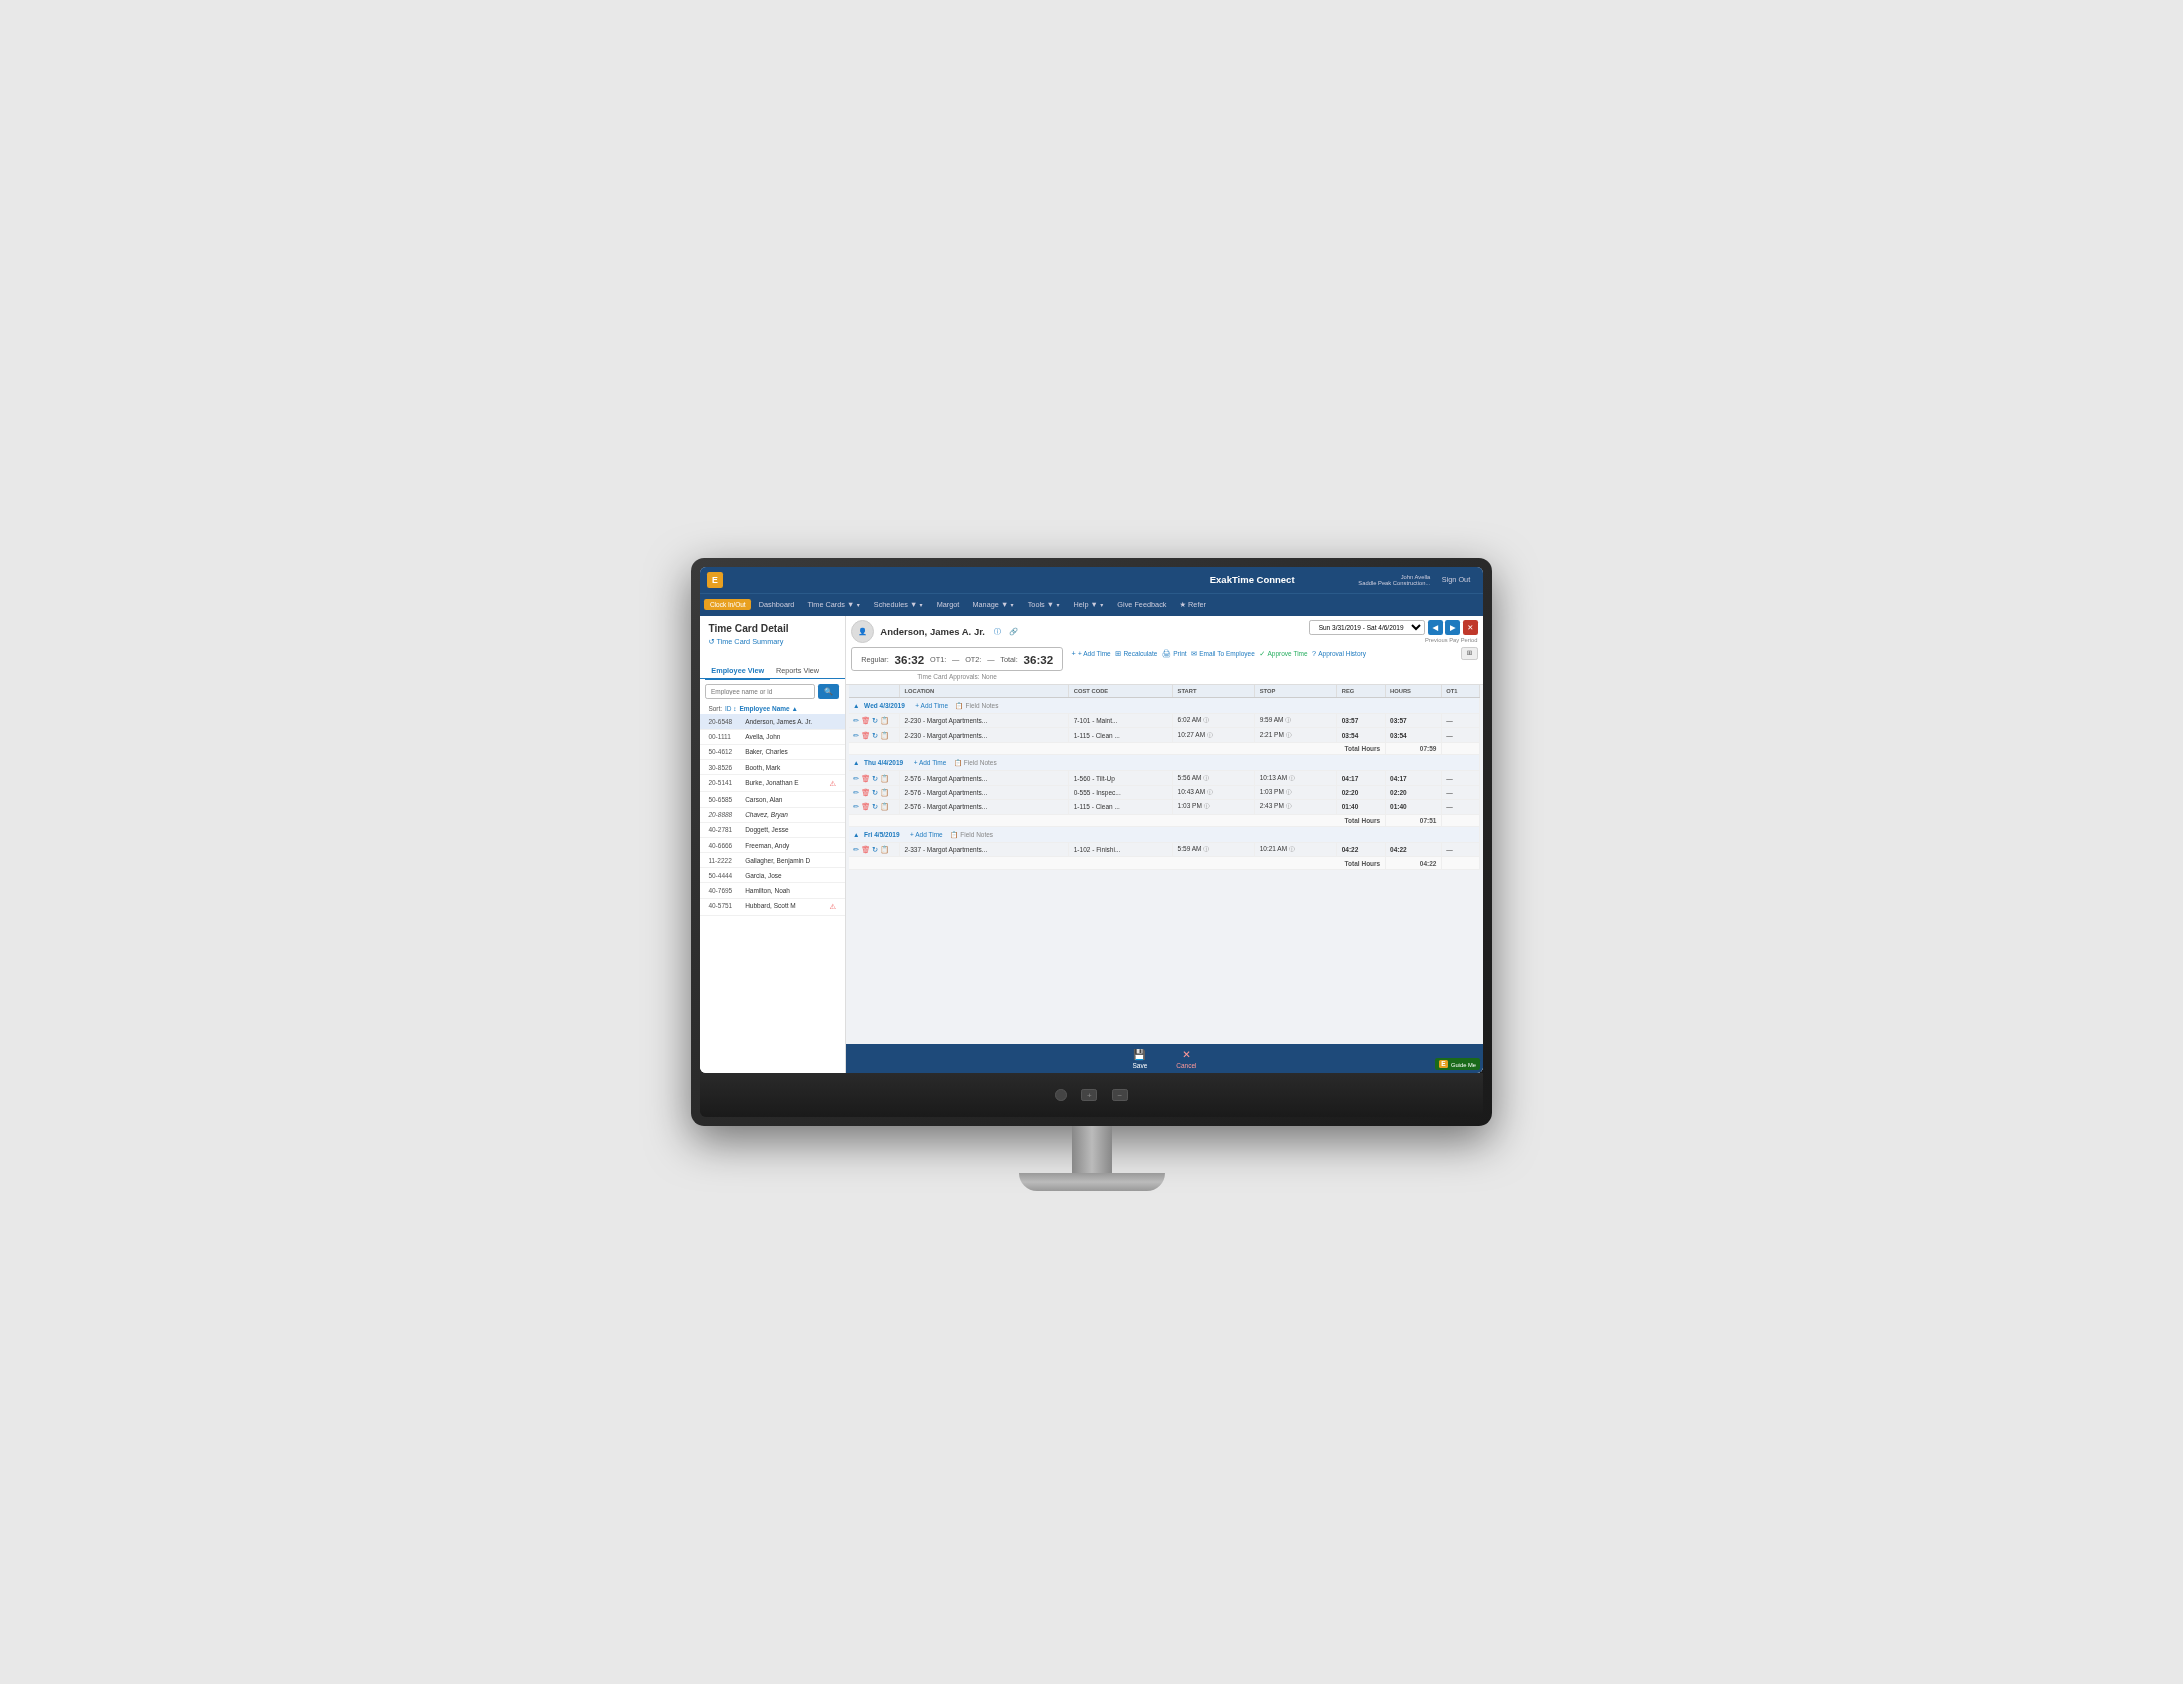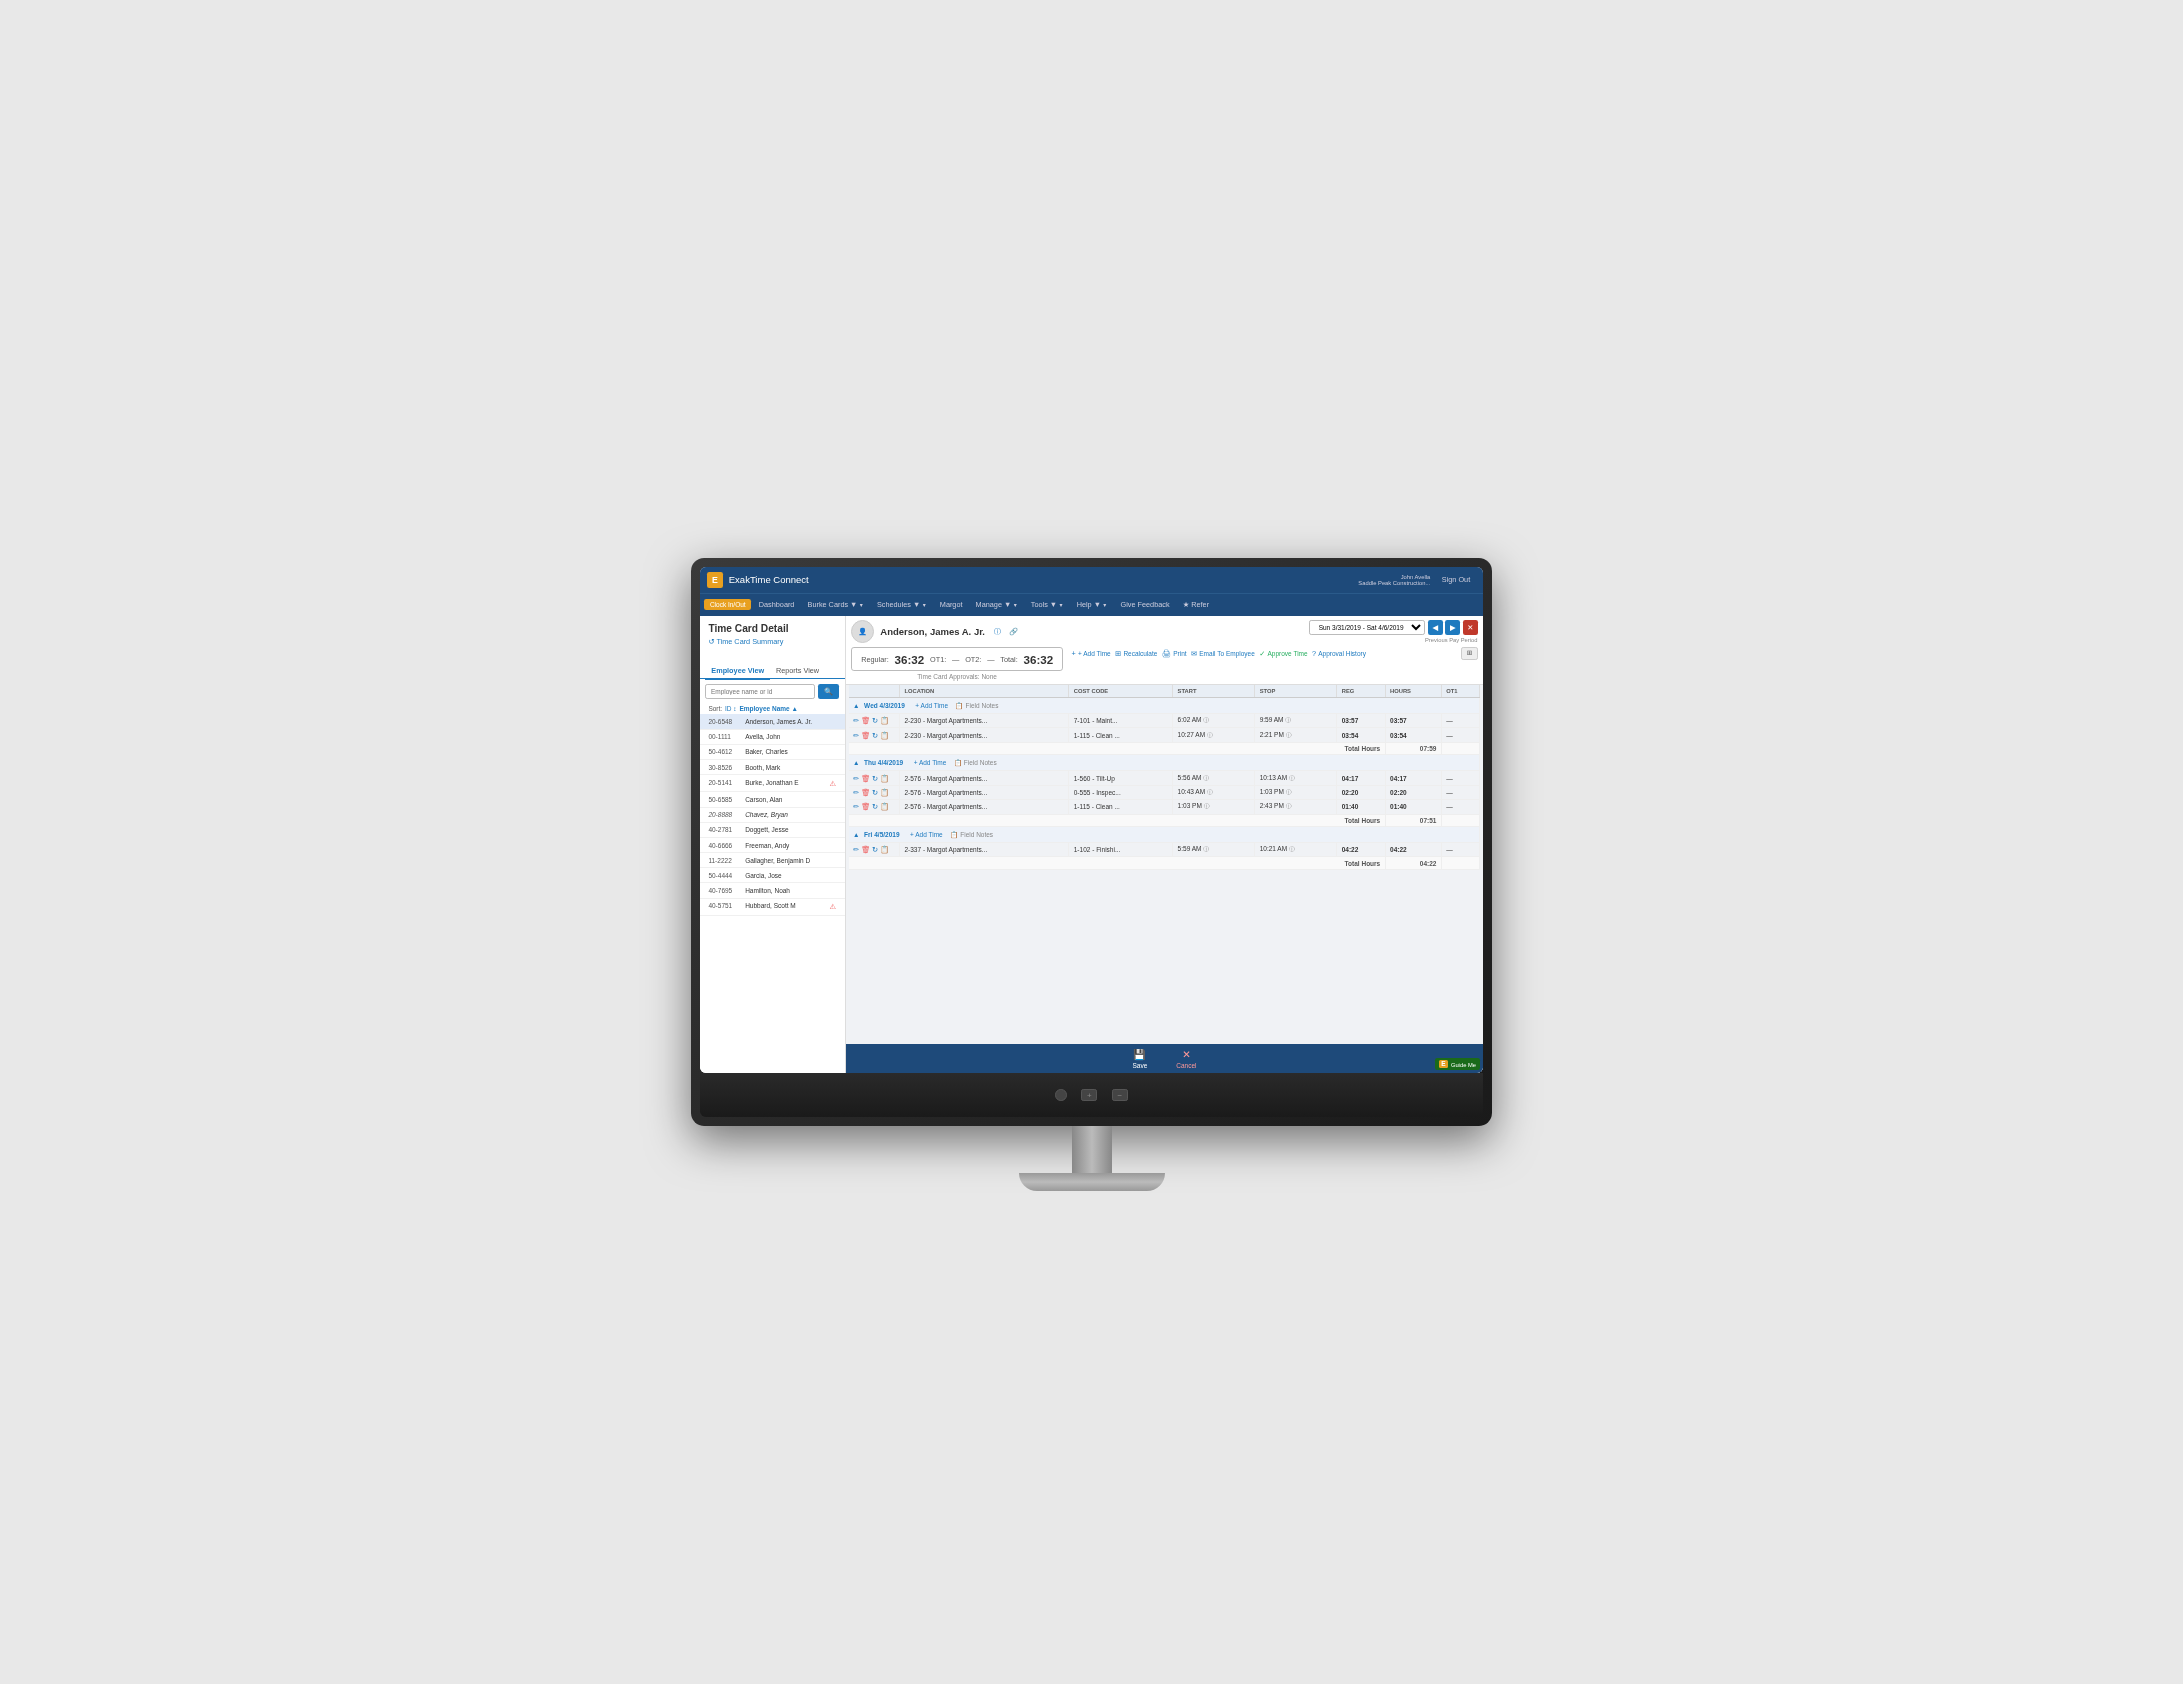--- a/index.html
+++ b/index.html
@@ -60,23 +60,23 @@
       color: white;
       font-weight: bold;
       font-size: 8.7px;
       width: 16px; height: 16px;
       display: flex; align-items: center; justify-content: center;
       border-radius: 2.2px;
     }
     .app-title {
       color: white;
       font-size: 9.5px;
-      font-weight: normal;
+      font-weight: bold;
       flex: 1;
-      text-align: left;
+      text-align: right;
       margin-right: 58px;
     }
 
     
     .nav-bar {
       background: #1e4a7a;
       height: 23px;
       display: flex;
       align-items: center;
       padding: 0 4.4px;
@@ -459,21 +459,21 @@
           <div class="nav-user">
             <div>John Avella</div>
             <div>Saddle Peak Construction...</div>
           </div>
           <div class="nav-signout">Sign Out</div>
         </div>
 
         <div class="nav-bar">
           <button class="clock-btn">Clock In/Out</button>
           <div class="nav-item">Dashboard</div>
-          <div class="nav-item nav-item-with-arrow">Burke Cards ▼</div>
+          <div class="nav-item nav-item-with-arrow">Time Cards ▼</div>
           <div class="nav-item nav-item-with-arrow">Schedules ▼</div>
           <div class="nav-item">Margot</div>
           <div class="nav-item nav-item-with-arrow">Manage ▼</div>
           <div class="nav-item nav-item-with-arrow">Tools ▼</div>
           <div class="nav-item nav-item-with-arrow">Help ▼</div>
           <div class="nav-item">Give Feedback</div>
           <div class="nav-item">★ Refer</div>
         </div>
 
         <div class="main-content">

